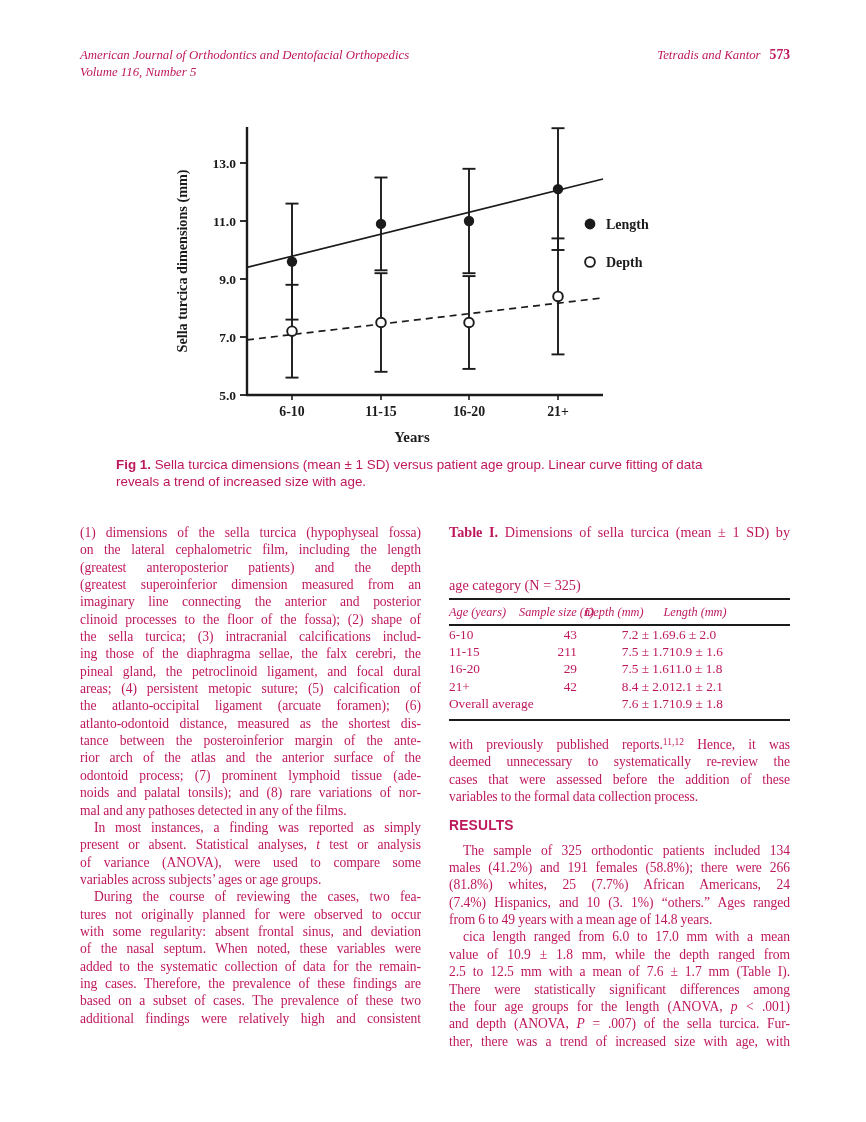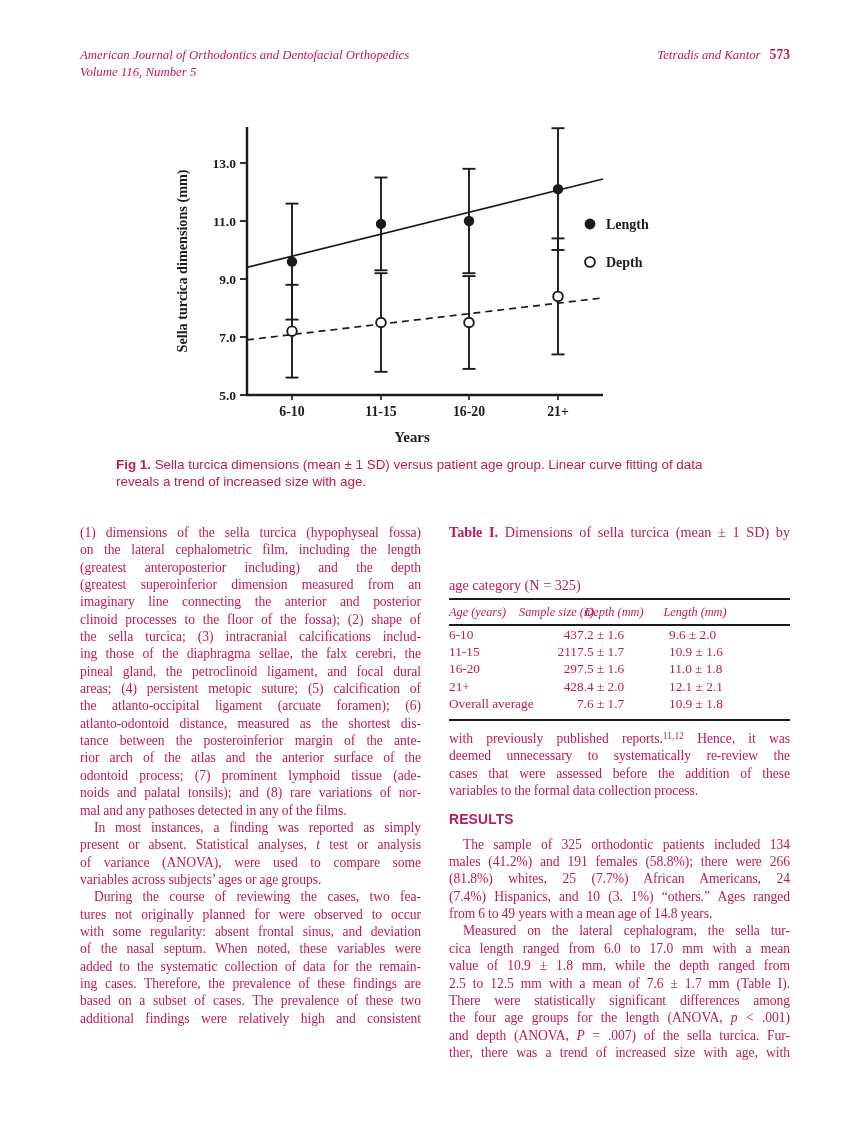--- a/index.html
+++ b/index.html
@@ -28,30 +28,30 @@
   .para.indent .line:first-child { text-indent:14px; }
   sup { font-size:9.5px; vertical-align:baseline; position:relative; top:-4.5px; letter-spacing:0; }
 
   .results { font-family:Liberation Sans, sans-serif; font-weight:bold; font-size:13.8px;
              margin:12px 0 7px; letter-spacing:0.2px; }
 
   
   .tablecap { font-size:14.2px; line-height:17.6px; }
   .tablecap .cap-line { text-align:justify; text-align-last:justify; max-height:17.6px; overflow:hidden; }
   .tablecap .cap-line.pl { text-align-last:left;margin-top:35px; }
-  .jtable { margin-top:4px; margin-bottom:9px; border-top:2px solid #1b1b1b;
+  .jtable { margin-top:4px; margin-bottom:15px; border-top:2px solid #1b1b1b;
             border-bottom:2.5px solid #1b1b1b; padding-bottom:7px; }
   .thead { display:grid; grid-template-columns:70px 65px 60px 102px; font-style:italic;
            font-size:12.3px; padding:3.5px 0 3px; border-bottom:2px solid #1b1b1b; }
   .thead span { text-align:center; white-space:nowrap; }
   .thead span:nth-child(1){ text-align:left; }
   .trow { display:grid; grid-template-columns:100px 28px 92px 65px; font-size:13.3px; line-height:17.2px; }
   .trow span:nth-child(1){ text-align:left; }
   .trow span:nth-child(2){ text-align:right; }
-  .trow span:nth-child(3){ text-align:left; }
+  .trow span:nth-child(3){ text-align:right; }
   .trow span:nth-child(4){ }
   .trow:first-of-type { margin-top:7px; }
 </style>
 </head>
 <body>
 
 <div class="page">
 
   <div class="hdr-left">
     <div>American Journal of Orthodontics and Dentofacial Orthopedics</div>
@@ -139,21 +139,21 @@
 
   <div class="figcap" id="figcap">
       <div><b>Fig 1.</b> Sella turcica dimensions (mean ± 1 SD) versus patient age group. Linear curve fitting of data</div>
       <div>reveals a trend of increased size with age.</div>
     </div>
 
   <div class="col leftcol" id="leftcol">
       <div class="para">
         <div class="line">(1) dimensions of the sella turcica (hypophyseal fossa)</div>
         <div class="line">on the lateral cephalometric film, including the length</div>
-        <div class="line">(greatest anteroposterior including) and the depth</div>
+        <div class="line">(greatest anteroposterior patients) and the depth</div>
         <div class="line">(greatest superoinferior dimension measured from an</div>
         <div class="line">imaginary line connecting the anterior and posterior</div>
         <div class="line">clinoid processes to the floor of the fossa); (2) shape of</div>
         <div class="line">the sella turcica; (3) intracranial calcifications includ-</div>
         <div class="line">ing those of the diaphragma sellae, the falx cerebri, the</div>
         <div class="line">pineal gland, the petroclinoid ligament, and focal dural</div>
         <div class="line">areas; (4) persistent metopic suture; (5) calcification of</div>
         <div class="line">the atlanto-occipital ligament (arcuate foramen); (6)</div>
         <div class="line">atlanto-odontoid distance, measured as the shortest dis-</div>
         <div class="line">tance between the posteroinferior margin of the ante-</div>
@@ -234,21 +234,20 @@
     <div class="results">RESULTS</div>
     <div id="rcp2">
         <div class="para indent">
           <div class="line">The sample of 325 orthodontic patients included 134</div>
           <div class="line">males (41.2%) and 191 females (58.8%); there were 266</div>
           <div class="line">(81.8%) whites, 25 (7.7%) African Americans, 24</div>
           <div class="line">(7.4%) Hispanics, and 10 (3. 1%) “others.” Ages ranged</div>
           <div class="line pl">from 6 to 49 years with a mean age of 14.8 years.</div>
         </div>
         <div class="para indent">
-          <div class="line">Measured on the lateral cephalogram, the sella tur-</div>
           <div class="line">cica length ranged from 6.0 to 17.0 mm with a mean</div>
           <div class="line">value of 10.9 ± 1.8 mm, while the depth ranged from</div>
           <div class="line">2.5 to 12.5 mm with a mean of 7.6 ± 1.7 mm (Table I).</div>
           <div class="line">There were statistically significant differences among</div>
           <div class="line">the four age groups for the length (ANOVA, <i>p</i> &lt; .001)</div>
           <div class="line">and depth (ANOVA, <i>P</i> = .007) of the sella turcica. Fur-</div>
           <div class="line">ther, there was a trend of increased size with age, with</div>
         </div>
       </div>
   </div>

